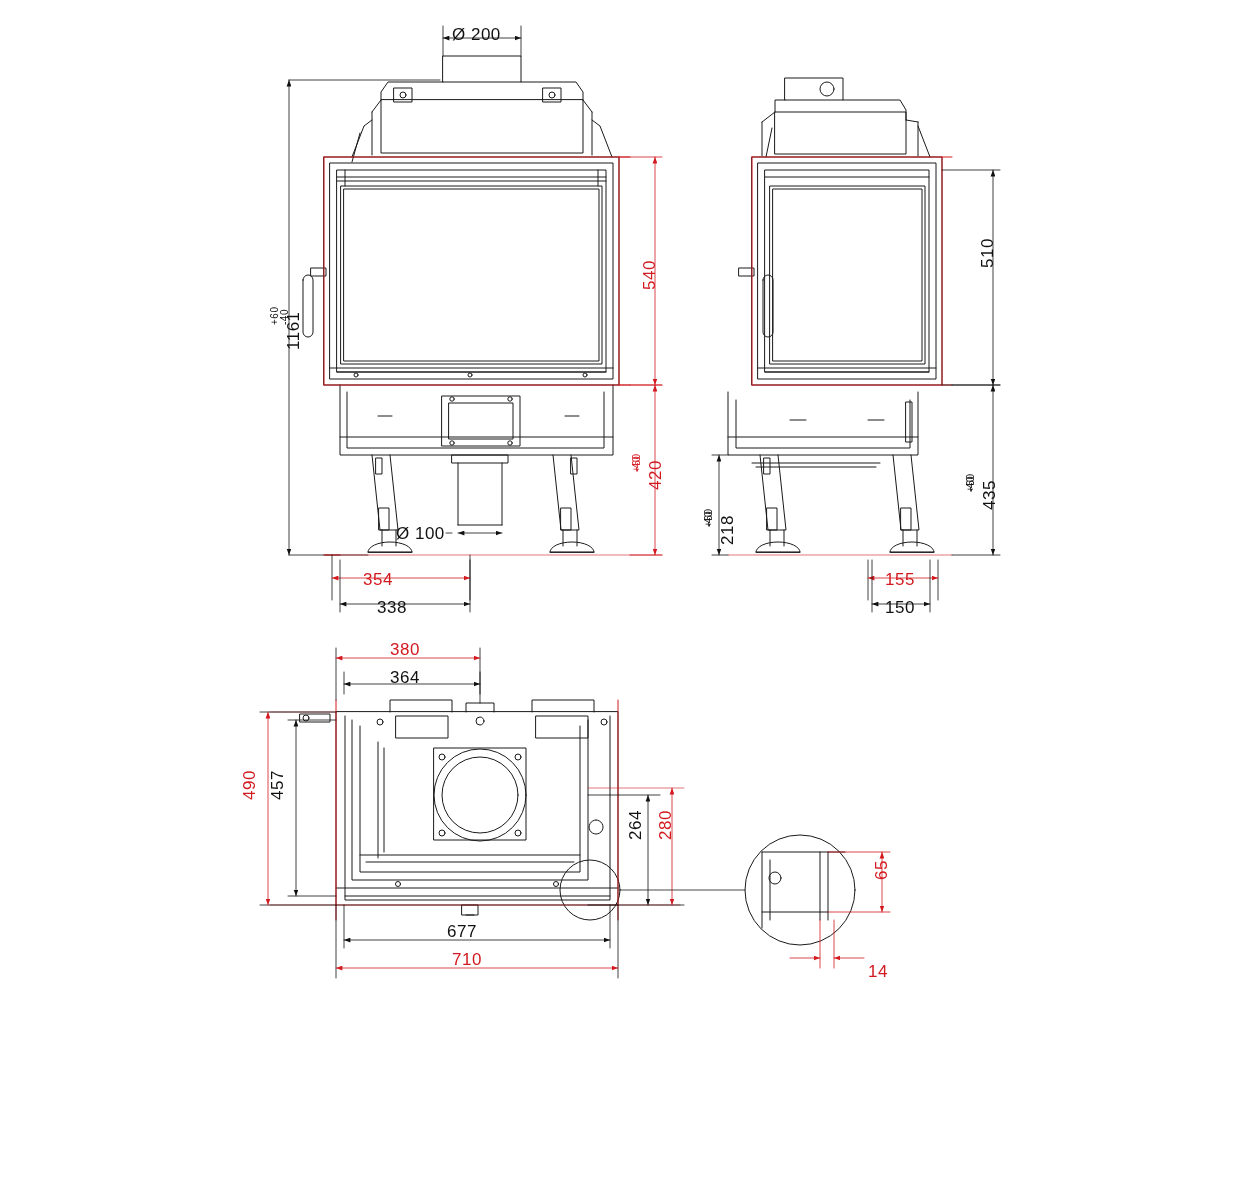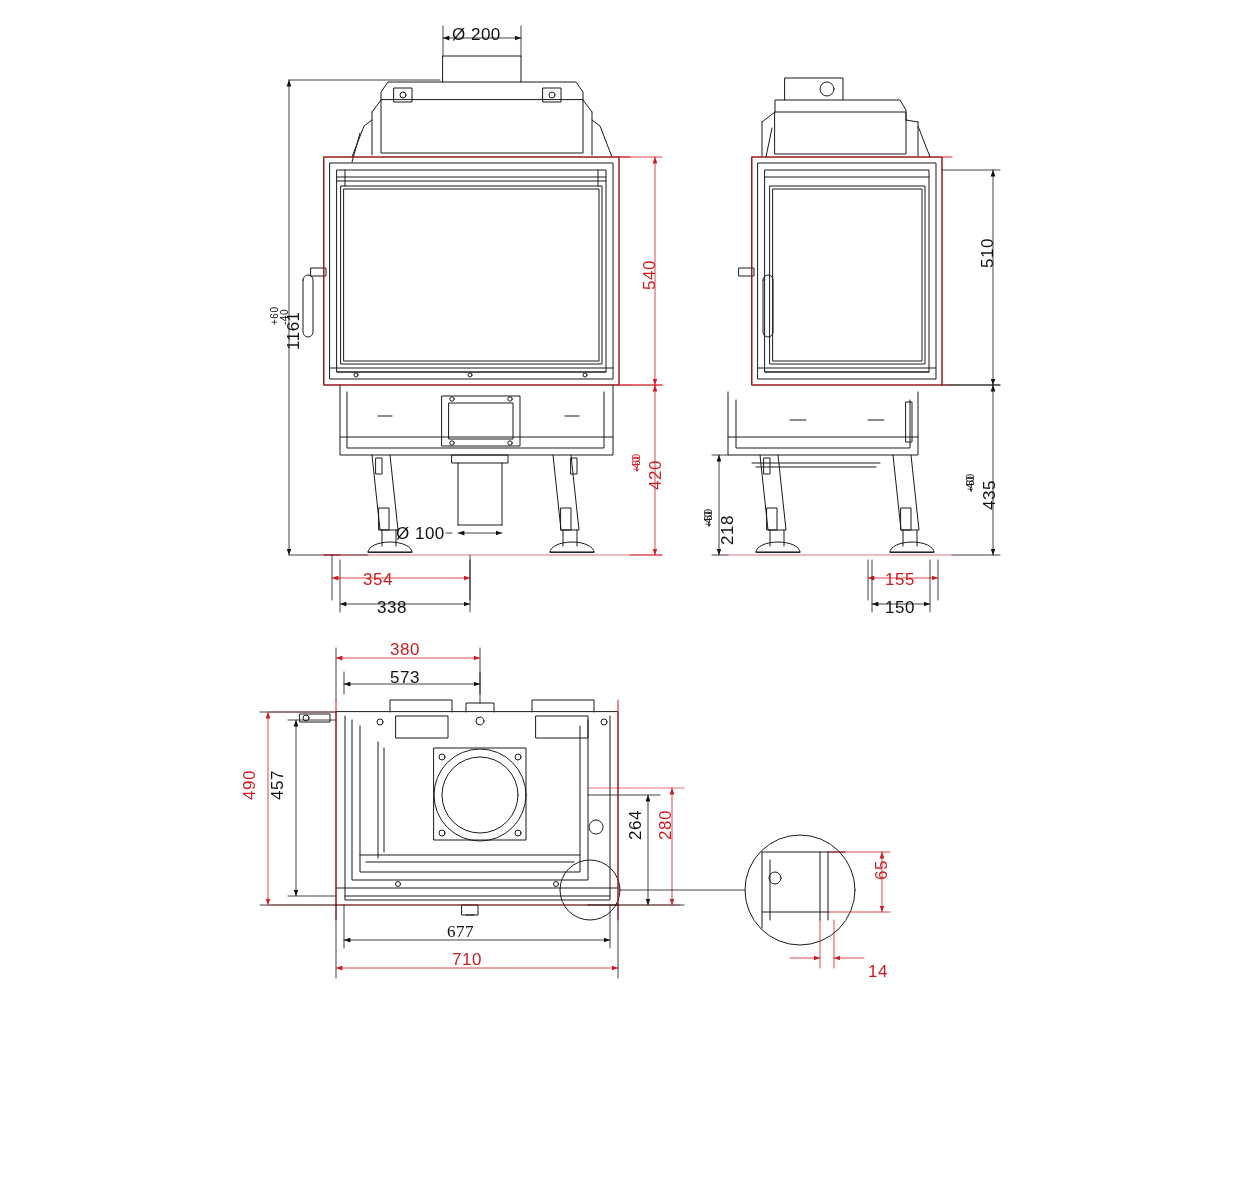--- a/index.html
+++ b/index.html
@@ -363,37 +363,37 @@
   <div class="rot" style="transform:rotate(-90deg);transform-origin:left top;position:absolute;left:4px;top:22px;">
     <span class="dim blk small" style="display:block;">+60</span>
     <span class="dim blk small" style="display:block;">-40</span>
   </div>
 </div>
 
 <div class="dim red" style="left:885px;top:570px;">155</div>
 <div class="dim blk" style="left:885px;top:598px;">150</div>
 
 <div class="dim red" style="left:390px;top:640px;">380</div>
-<div class="dim blk" style="left:390px;top:668px;">573</div>
+<div class="dim blk" style="left:390px;top:668px;">364</div>
 
 <div class="rot" style="position:absolute;left:240px;top:800px;transform:rotate(-90deg);">
   <span class="dim red">490</span>
 </div>
 <div class="rot" style="position:absolute;left:268px;top:800px;transform:rotate(-90deg);">
   <span class="dim blk">457</span>
 </div>
 
 <div class="rot" style="position:absolute;left:626px;top:840px;transform:rotate(-90deg);">
   <span class="dim blk">264</span>
 </div>
 <div class="rot" style="position:absolute;left:656px;top:840px;transform:rotate(-90deg);">
   <span class="dim red">280</span>
 </div>
 
-<div class="dim blk" style="left:447px;top:922px;font-family:Liberation Serif, serif;">677</div>
+<div class="dim blk" style="left:447px;top:922px;">677</div>
 <div class="dim red" style="left:452px;top:950px;">710</div>
 
 <div class="rot" style="position:absolute;left:872px;top:880px;transform:rotate(-90deg);">
   <span class="dim red">65</span>
 </div>
 <div class="dim red" style="left:868px;top:950px;margin-top:12px;">14</div>
 
 </div>
 
 </body></html>

